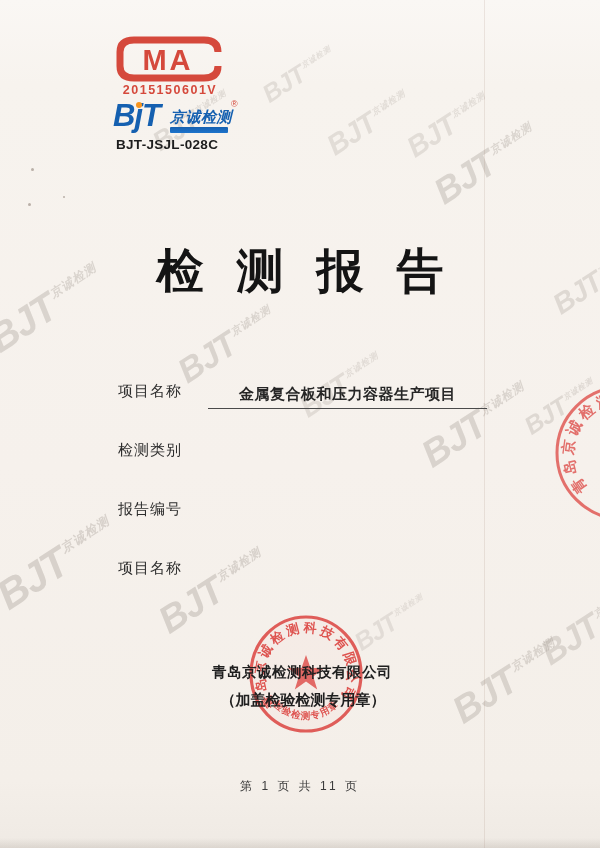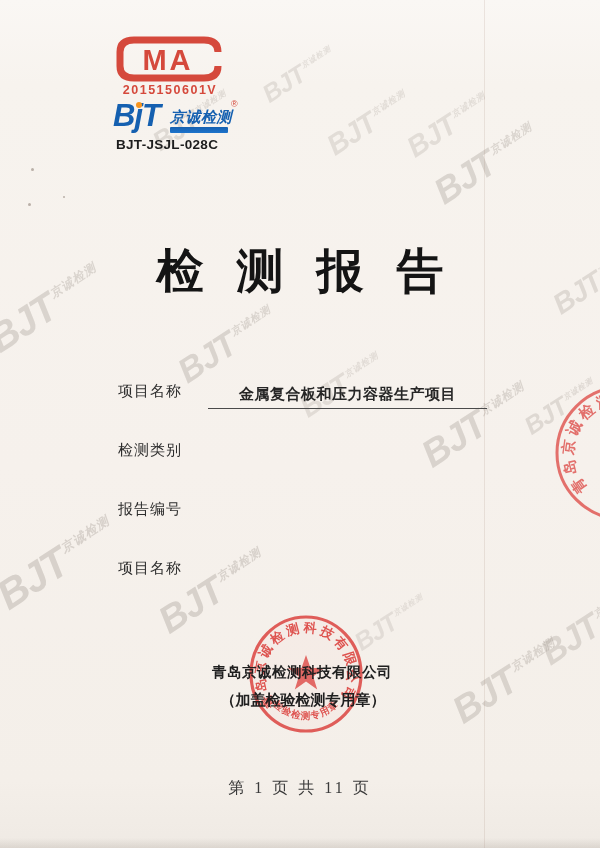--- a/index.html
+++ b/index.html
@@ -55,21 +55,21 @@
   .field-value { font-size:15px; color:#262626; font-weight:600; letter-spacing:0.5px; }
   
   .stamp1 { position:absolute; left:245px; top:611px; }
   .stamp2 { position:absolute; left:520px; top:365px; }
   
   .company-name { position:absolute; left:0; top:663px; width:604px; text-align:center;
     font-size:14.5px; font-weight:700; color:#1f1f1f; letter-spacing:0.5px; }
   .seal-note { position:absolute; left:0; top:691px; width:606px; text-align:center;
     font-size:15px; font-weight:700; color:#1f1f1f; }
   .footer { position:absolute; left:0; top:778px; width:600px; text-align:center;
-    font-size:16px; color:#3a3a3a; letter-spacing:3px; font-weight:500;font-family:Liberation Serif, serif; }
+    font-size:12px; color:#3a3a3a; letter-spacing:3px; font-weight:500; }
 </style>
 </head>
 <body>
 
 <div class="page">
 
   <div class="wm" style="left:258px;top:86px;opacity:.22;transform:rotate(-33deg) scale(.7);">
       <span class="wm-big">BJT</span>
       <span class="wm-small">京诚检测</span>
     </div>

